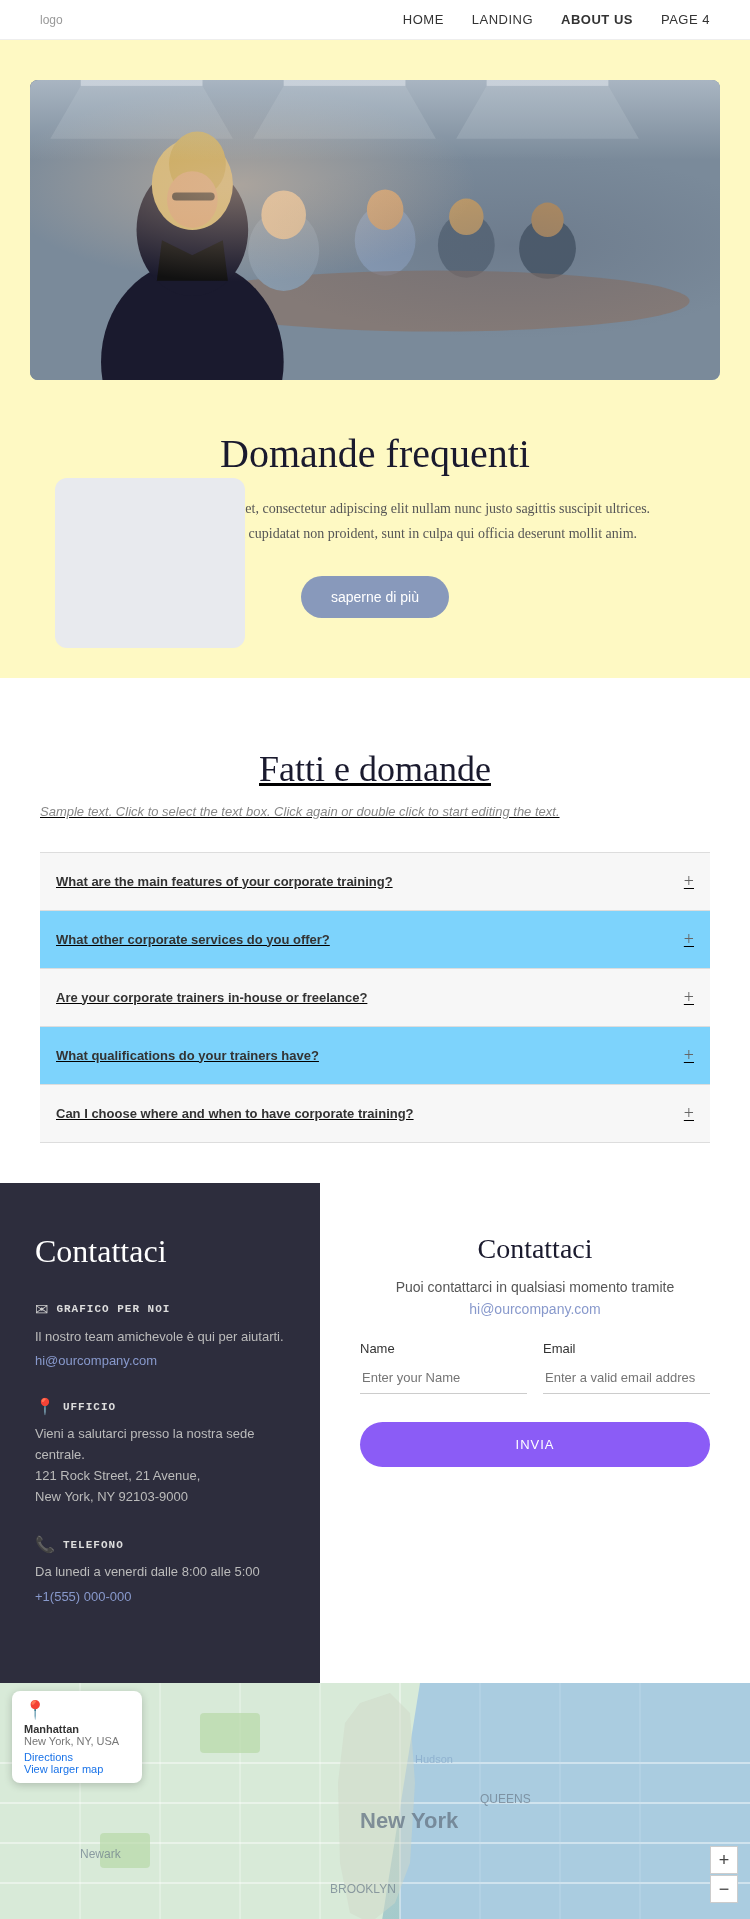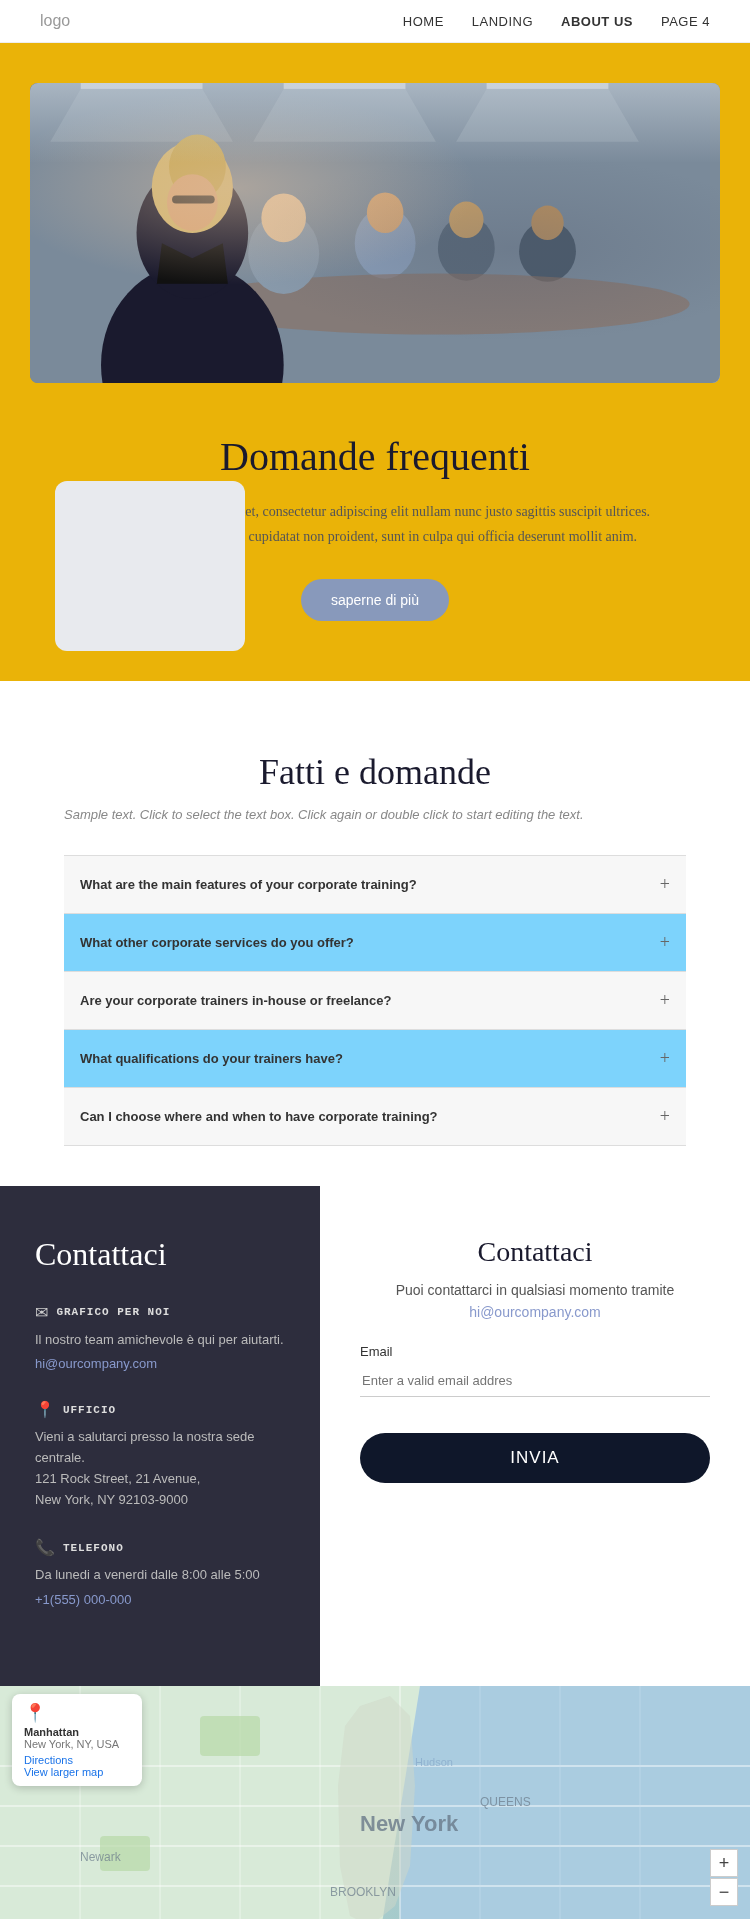--- a/index.html
+++ b/index.html
@@ -3,28 +3,28 @@
   <meta charset="utf-8">
   <style>
     * { margin: 0; padding: 0; box-sizing: border-box; }
     body { font-family: 'Georgia', serif; background: #fff; width: 750px; overflow-x: hidden; }
 
     
     nav {
       display: flex; align-items: center; justify-content: space-between;
       padding: 12px 40px; background: #fff; border-bottom: 1px solid #eee;
     }
-    .nav-logo { font-size: 16px; color: #999; font-family: sans-serif; }
+    .nav-logo { font-size: 12px; color: #999; font-family: sans-serif; }
     .nav-links { display: flex; gap: 28px; }
     .nav-link { font-size: 13px; color: #333; text-decoration: none; font-family: sans-serif; letter-spacing: 0.5px; cursor: pointer; }
     .nav-link.active { font-weight: 600; }
 
     
     .hero-wrapper {
-      background: #eab308; padding: 40px 30px 60px 30px;
+      background: #fef9c3; padding: 40px 30px 60px 30px;
     }
     .hero-inner {
       position: relative;
     }
     .hero-photo {
       width: 100%; height: 300px; border-radius: 8px; overflow: hidden;
       background: linear-gradient(135deg, #5a6478 0%, #7a8898 40%, #9aacbc 70%, #b8c8d8 100%);
       position: relative;
     }
     .hero-photo::after {
@@ -56,21 +56,21 @@
     .hero-text-block p {
       font-size: 14px; color: #555; line-height: 1.75; margin-bottom: 30px;
     }
     .saperne-btn {
       background: #8899bb; color: #fff; border: none;
       padding: 13px 30px; border-radius: 30px; font-size: 14px;
       cursor: pointer; font-family: sans-serif;
     }
 
     
-    .faq-section { padding: 70px 64px 40px; background: #fff; }
+    .faq-section { padding: 70px 40px 40px; background: #fff; text-decoration: underline; }
     .faq-section-title {
       font-size: 36px; text-align: center; color: #1a1a2e; font-weight: normal; margin-bottom: 12px;
     }
     .faq-subtitle {
       font-size: 13px; color: #888; text-align: left; font-style: italic;
       font-family: sans-serif; margin-bottom: 30px; line-height: 1.5;
     }
     .faq-list { border-top: 1px solid #ddd; }
     .faq-item {
       display: flex; justify-content: space-between; align-items: center;
@@ -108,23 +108,23 @@
     .form-field { flex: 1; }
     .form-field label { font-size: 13px; color: #333; font-family: sans-serif; display: block; margin-bottom: 6px; }
     .form-field input, .form-field textarea {
       width: 100%; border: none; border-bottom: 1px solid #ccc;
       padding: 8px 2px; font-size: 13px; font-family: sans-serif; color: #555;
       outline: none; background: transparent;
     }
     .form-field textarea { height: 60px; resize: none; border: none; border-bottom: 1px solid #ccc; }
     .form-label-text { font-size: 13px; color: #333; font-family: sans-serif; margin-bottom: 8px; }
     .submit-btn {
-      width: 100%; background: #0f172a; color: #fff; border: none;
-      padding: 15px; border-radius: 30px; font-size: 17px; font-family: sans-serif;
-      cursor: pointer; margin-top: 20px; letter-spacing: 1px;
+      width: 100%; background: #8b5cf6; color: #fff; border: none;
+      padding: 15px; border-radius: 30px; font-size: 13px; font-family: sans-serif;
+      cursor: pointer; margin-top: 12px; letter-spacing: 1px;
     }
 
     
     .map-section {
       width: 750px; height: 250px; overflow: hidden; position: relative;
       background: #e8f0e8;
     }
     .map-bg {
       width: 100%; height: 100%;
       background: 
@@ -285,20 +285,24 @@
     </div>
   </div>
 
   <div class="contact-right">
     <h2 class="contact-right-title">Contattaci</h2>
     <p class="contact-right-subtitle">Puoi contattarci in qualsiasi momento tramite</p>
     <a class="contact-email-link">hi@ourcompany.com</a>
 
     <form>
       <div class="form-row">
+        <div class="form-field">
+          <label>Name</label>
+          <input type="text" placeholder="Enter your Name" style="">
+        </div>
         <div class="form-field">
           <label>Email</label>
           <input type="email" placeholder="Enter a valid email addres" style="">
         </div>
       </div>
       <button class="submit-btn" type="submit">INVIA</button>
     </form>
   </div>
 </div>
 

